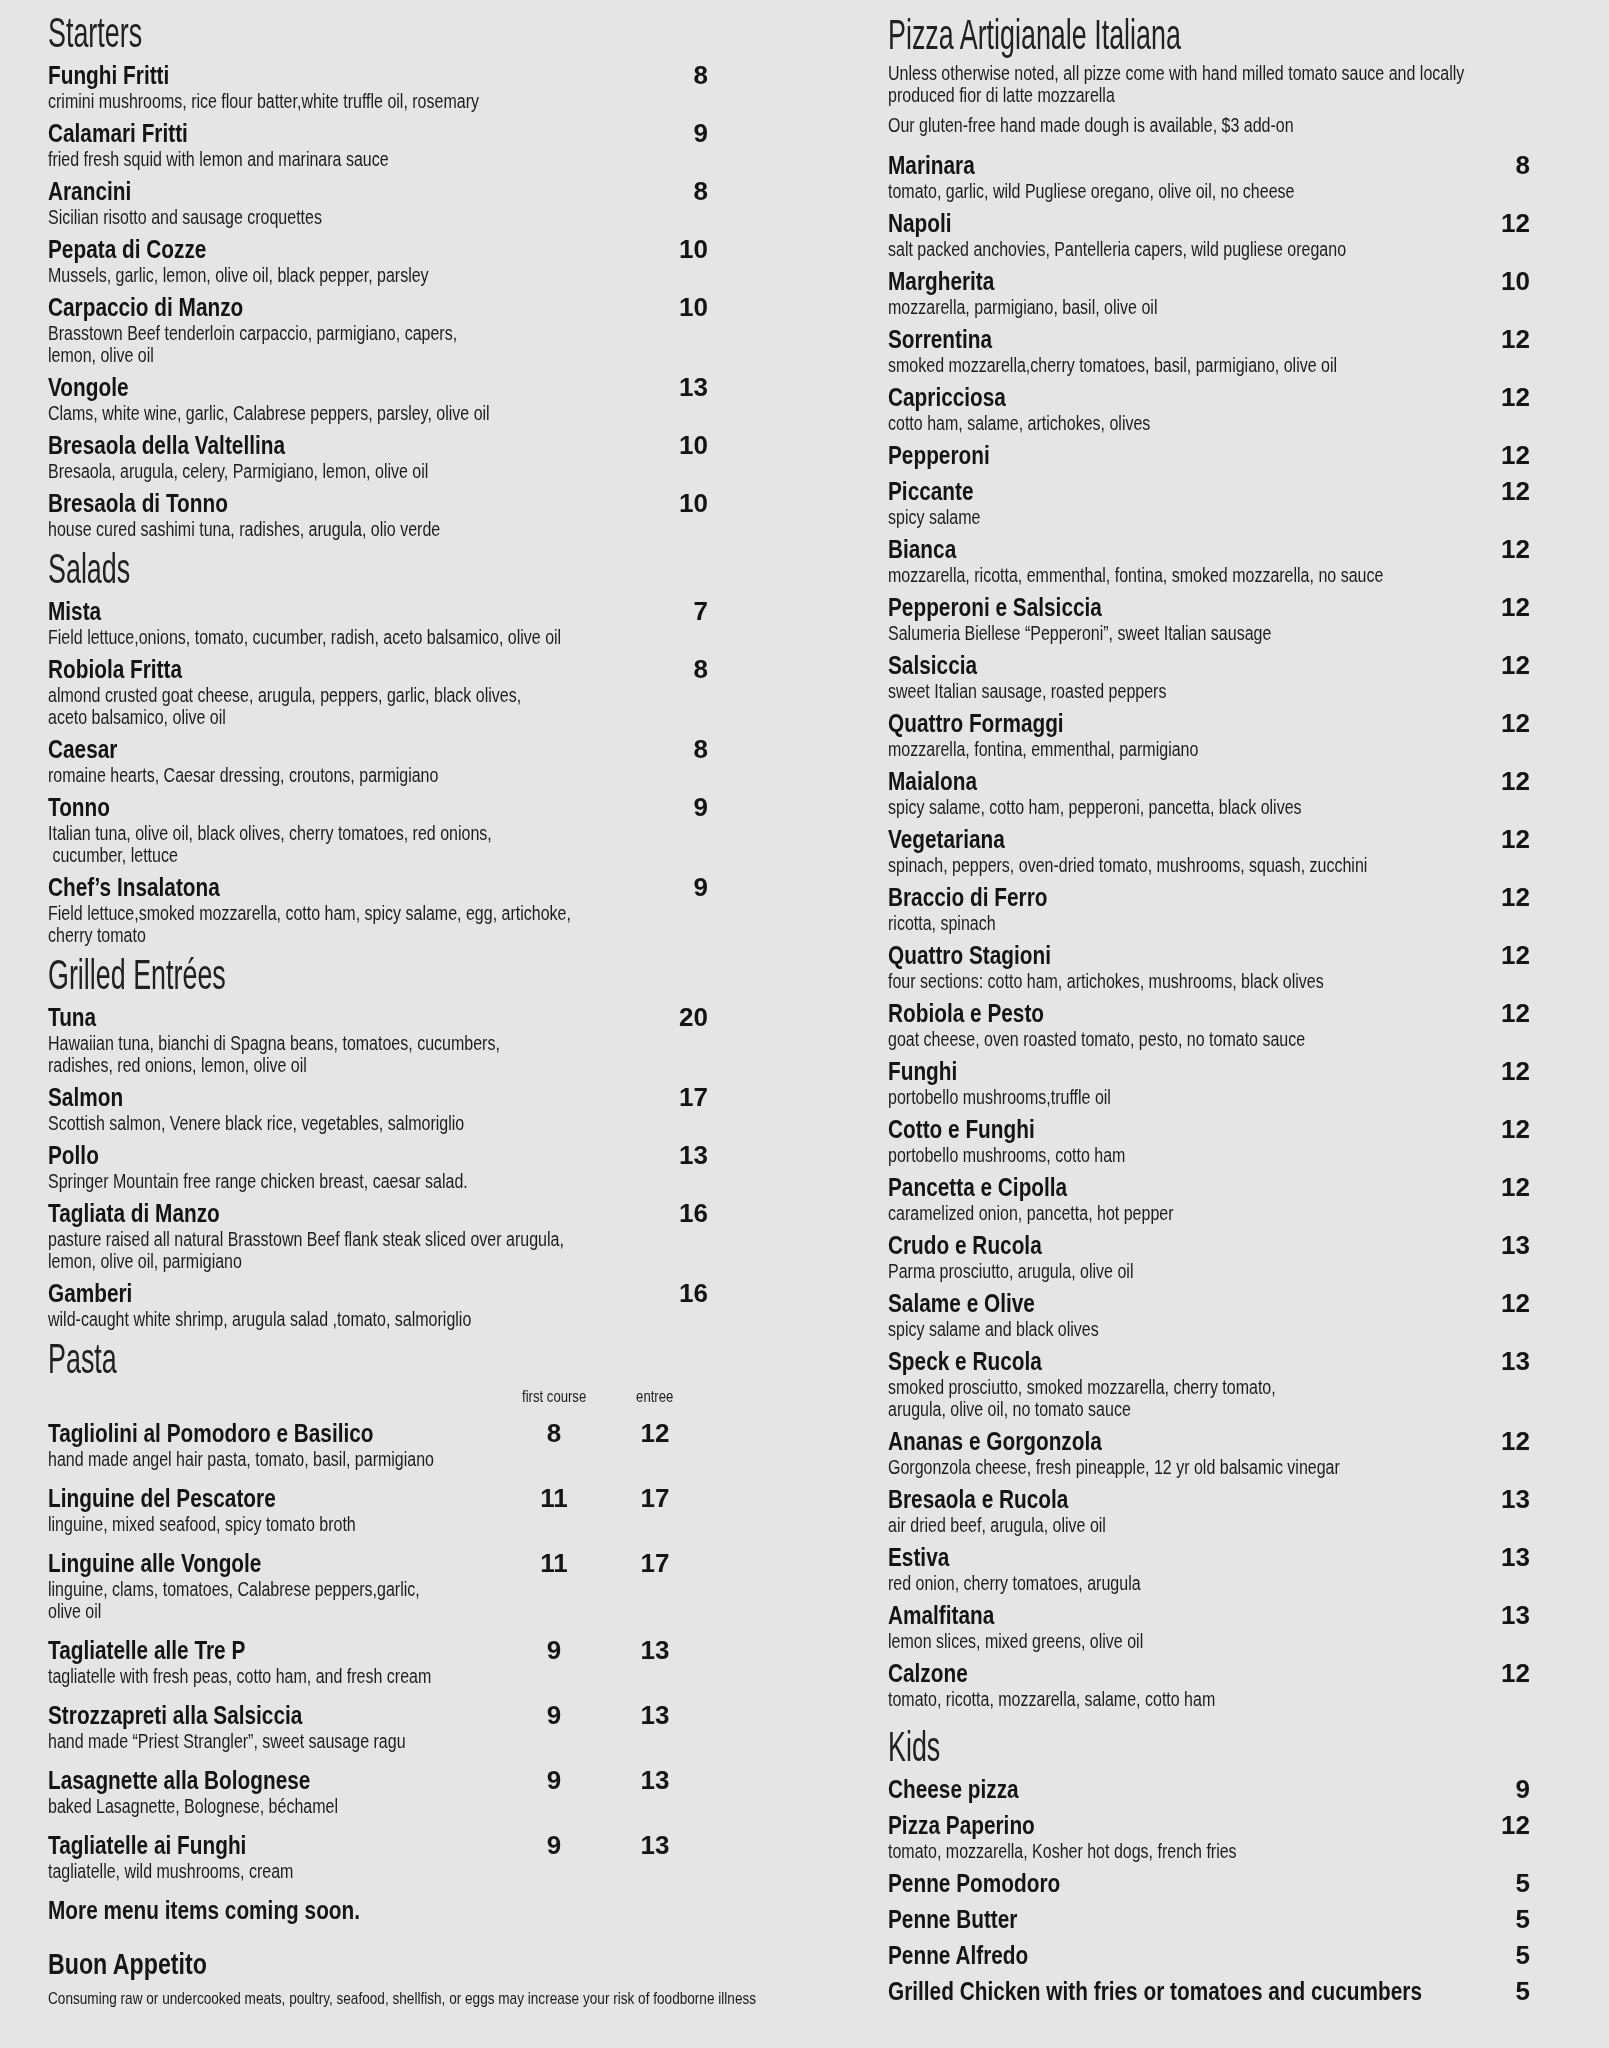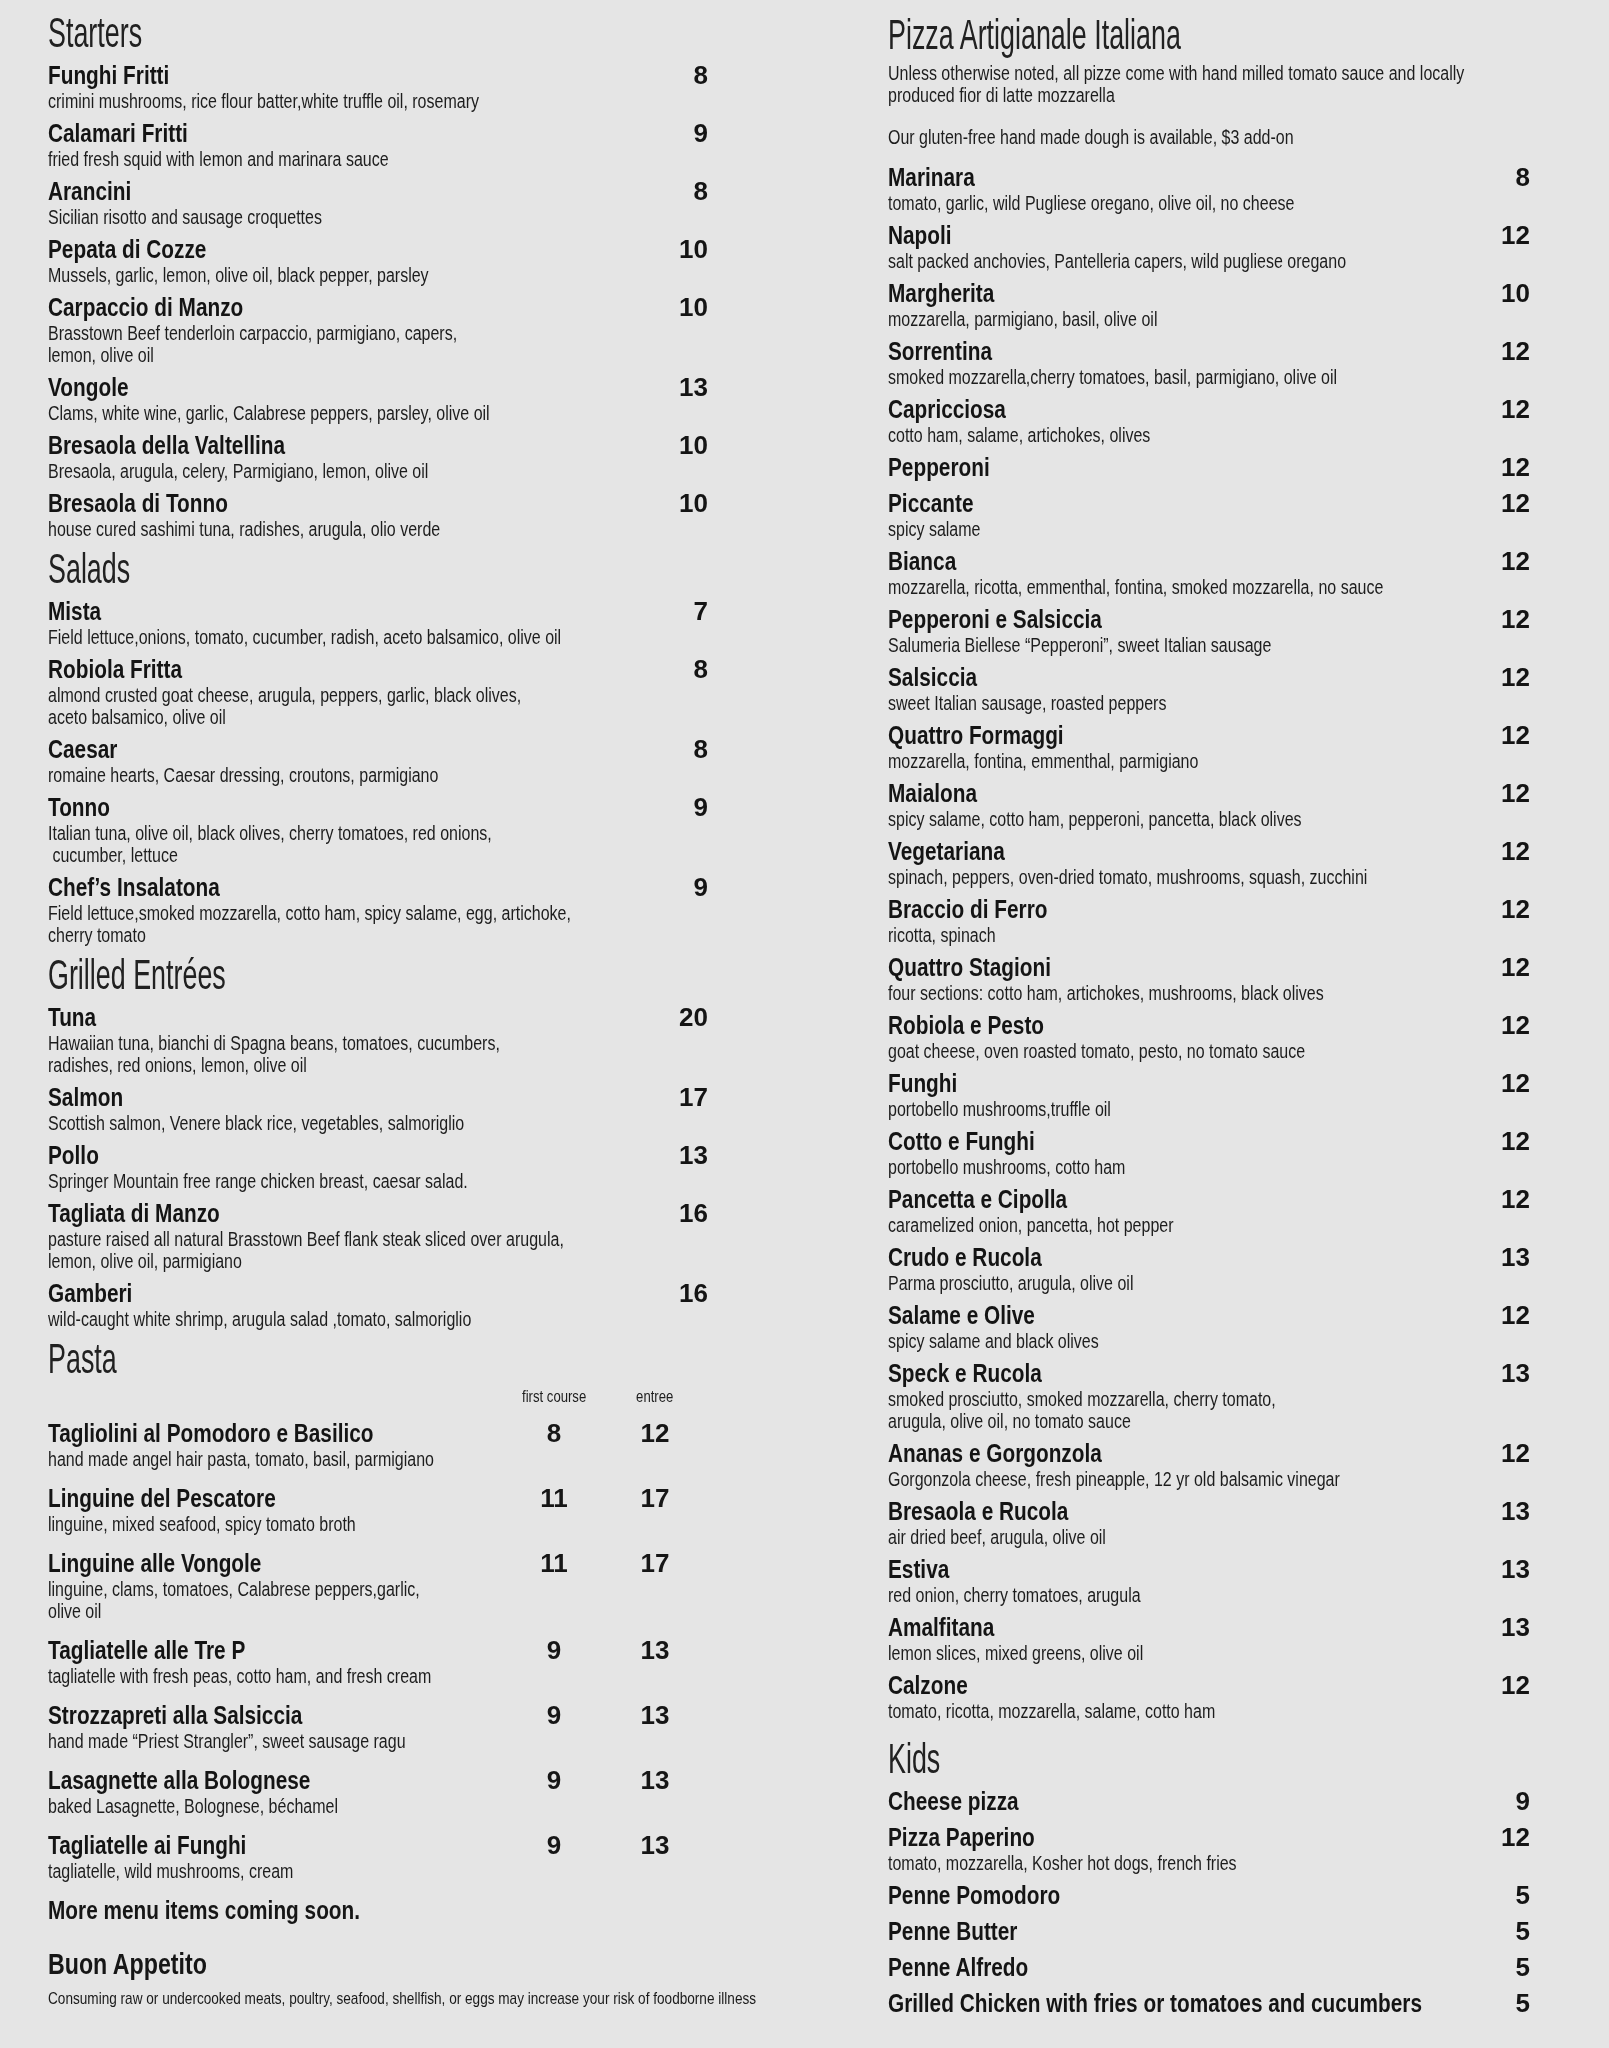--- a/index.html
+++ b/index.html
@@ -30,21 +30,21 @@
 
   .pasta .item { margin-bottom:13px; }
   .p1 { width:96px;  font-size:26px; line-height:30px; font-weight:700; text-align:center; }
   .p2 { width:106px; font-size:26px; line-height:30px; font-weight:700; text-align:center; }
   .pasta-labels { display:flex; margin:2px 0 10px 0; font-size:16px; line-height:22px; color:#1d1d1d; }
   .pasta-labels .sp { flex:1; }
   .l1 { width:96px; text-align:center; }
   .l2 { width:106px; text-align:center; }
   .lt { display:inline-block; transform:scaleX(0.82); transform-origin:50% 50%; white-space:pre; }
 
-  .intro { font-size:20px; line-height:22px; margin:0 0 20px 0; color:#1d1d1d; }
+  .intro { font-size:20px; line-height:22px; margin:0 0 8px 0; color:#1d1d1d; }
   .note  { font-size:20px; line-height:22px; margin:0 0 14px 0; color:#1d1d1d; }
 
   .more    { font-size:26px; line-height:30px; font-weight:700; margin-top:8px; }
   .closing { font-size:29px; line-height:34px; font-weight:700; margin-top:22px; }
   .disclaimer { font-size:17px; line-height:20px; font-weight:400; margin-top:8px; color:#1a1a1a; }
 </style>
 </head>
 <body>
 
 <div class="page">

